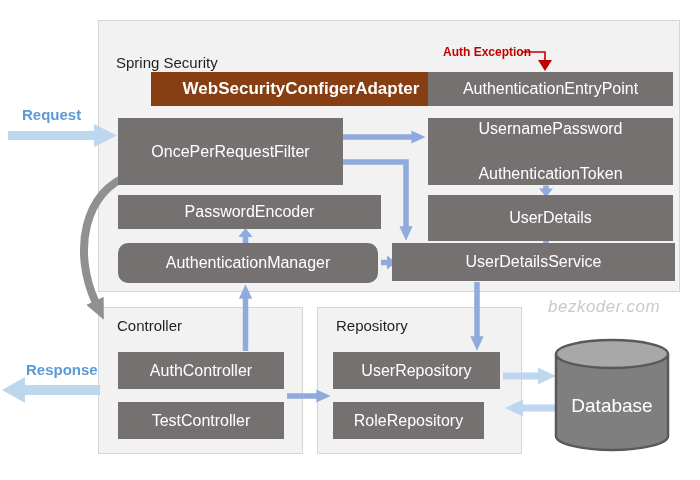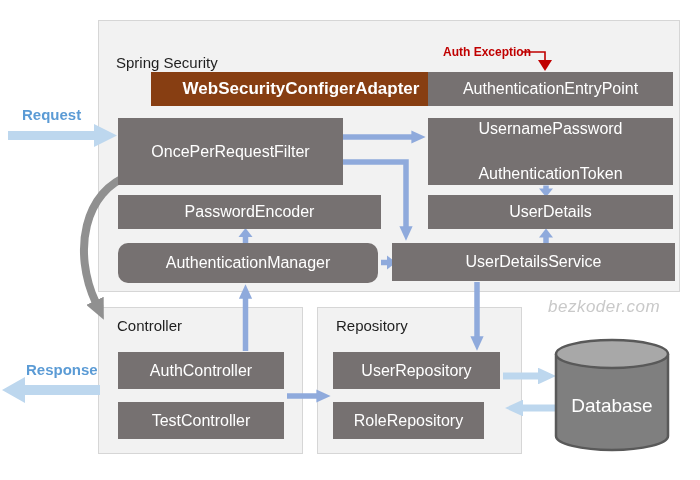--- a/index.html
+++ b/index.html
@@ -104,21 +104,21 @@
   <div class="box brown" style="left:118px;top:72px;width:300px;height:34px;margin-left:33px;">WebSecurityConfigerAdapter</div>
   <div class="box" style="left:428px;top:72px;width:245px;height:34px;">AuthenticationEntryPoint</div>
   <div class="box" style="left:118px;top:118px;width:225px;height:67px;">OncePerRequestFilter</div>
   <div class="box" style="left:428px;top:118px;width:245px;height:67px;">
     <span class="two-line">
       <span style="display:block;">UsernamePassword</span>
       <span style="display:block;margin-top:25px;">AuthenticationToken</span>
     </span>
   </div>
   <div class="box" style="left:118px;top:195px;width:263px;height:34px;">PasswordEncoder</div>
-  <div class="box" style="left:428px;top:195px;width:245px;height:34px;">UserDetails</div>
+  <div class="box" style="left:428px;top:195px;width:245px;height:46px;">UserDetails</div>
   <div class="box" style="left:118px;top:243px;width:260px;height:40px;border-radius:10px;">AuthenticationManager</div>
   <div class="box" style="left:118px;top:352px;width:166px;height:37px;">AuthController</div>
   <div class="box" style="left:392px;top:243px;width:283px;height:38px;">UserDetailsService</div>
   <div class="box" style="left:118px;top:402px;width:166px;height:37px;">TestController</div>
   <div class="box" style="left:333px;top:352px;width:167px;height:37px;">UserRepository</div>
   <div class="box" style="left:333px;top:402px;width:151px;height:37px;">RoleRepository</div>
 
   <div class="db-wrap">
     <svg width="120" height="122" viewBox="0 0 120 122">
       <path d="M 4 20 L 4 102 A 56 14 0 0 0 116 102 L 116 20" style="fill:var(--db-body,#7f7f7f);stroke:var(--db-stroke,#595959);stroke-width:2.5"></path>

